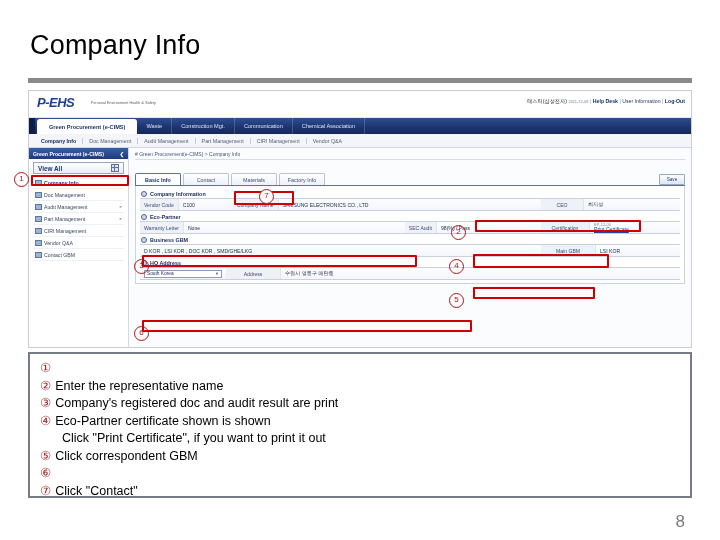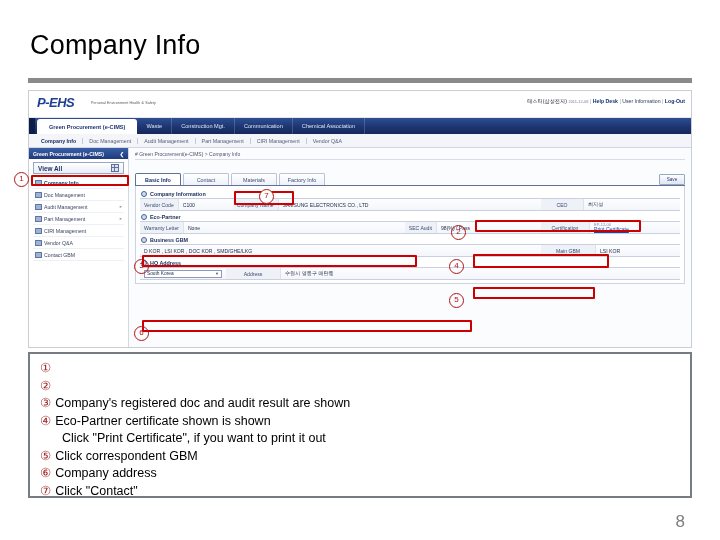--- a/index.html
+++ b/index.html
@@ -383,39 +383,39 @@
   <div class="circ" style="left:449px;top:259px;">4</div>
   <div class="circ" style="left:449px;top:293px;">5</div>
   <div class="circ" style="left:134px;top:326px;">6</div>
 
   <div class="legend">
     <div class="legend-line">
       <span class="legend-num">①</span>
     </div>
     <div class="legend-line">
       <span class="legend-num">②</span>
+      <span>Enter the representative name</span>
     </div>
     <div class="legend-line">
       <span class="legend-num">③</span>
-      <span>Company's registered doc and audit result are shown</span>
+      <span>Company's registered doc and audit result are print</span>
     </div>
     <div class="legend-line">
       <span class="legend-num">④</span>
       <span>Eco-Partner certificate shown is shown</span>
     </div>
     <div class="legend-line indent">
       <span>Click "Print Certificate", if you want to print it out</span>
     </div>
     <div class="legend-line">
       <span class="legend-num">⑤</span>
       <span>Click correspondent GBM</span>
     </div>
     <div class="legend-line">
       <span class="legend-num">⑥</span>
-      <span>Company address</span>
     </div>
     <div class="legend-line">
       <span class="legend-num">⑦</span>
       <span>Click "Contact"</span>
     </div>
   </div>
 
   <div class="pageno">8</div>
 </div>
 

